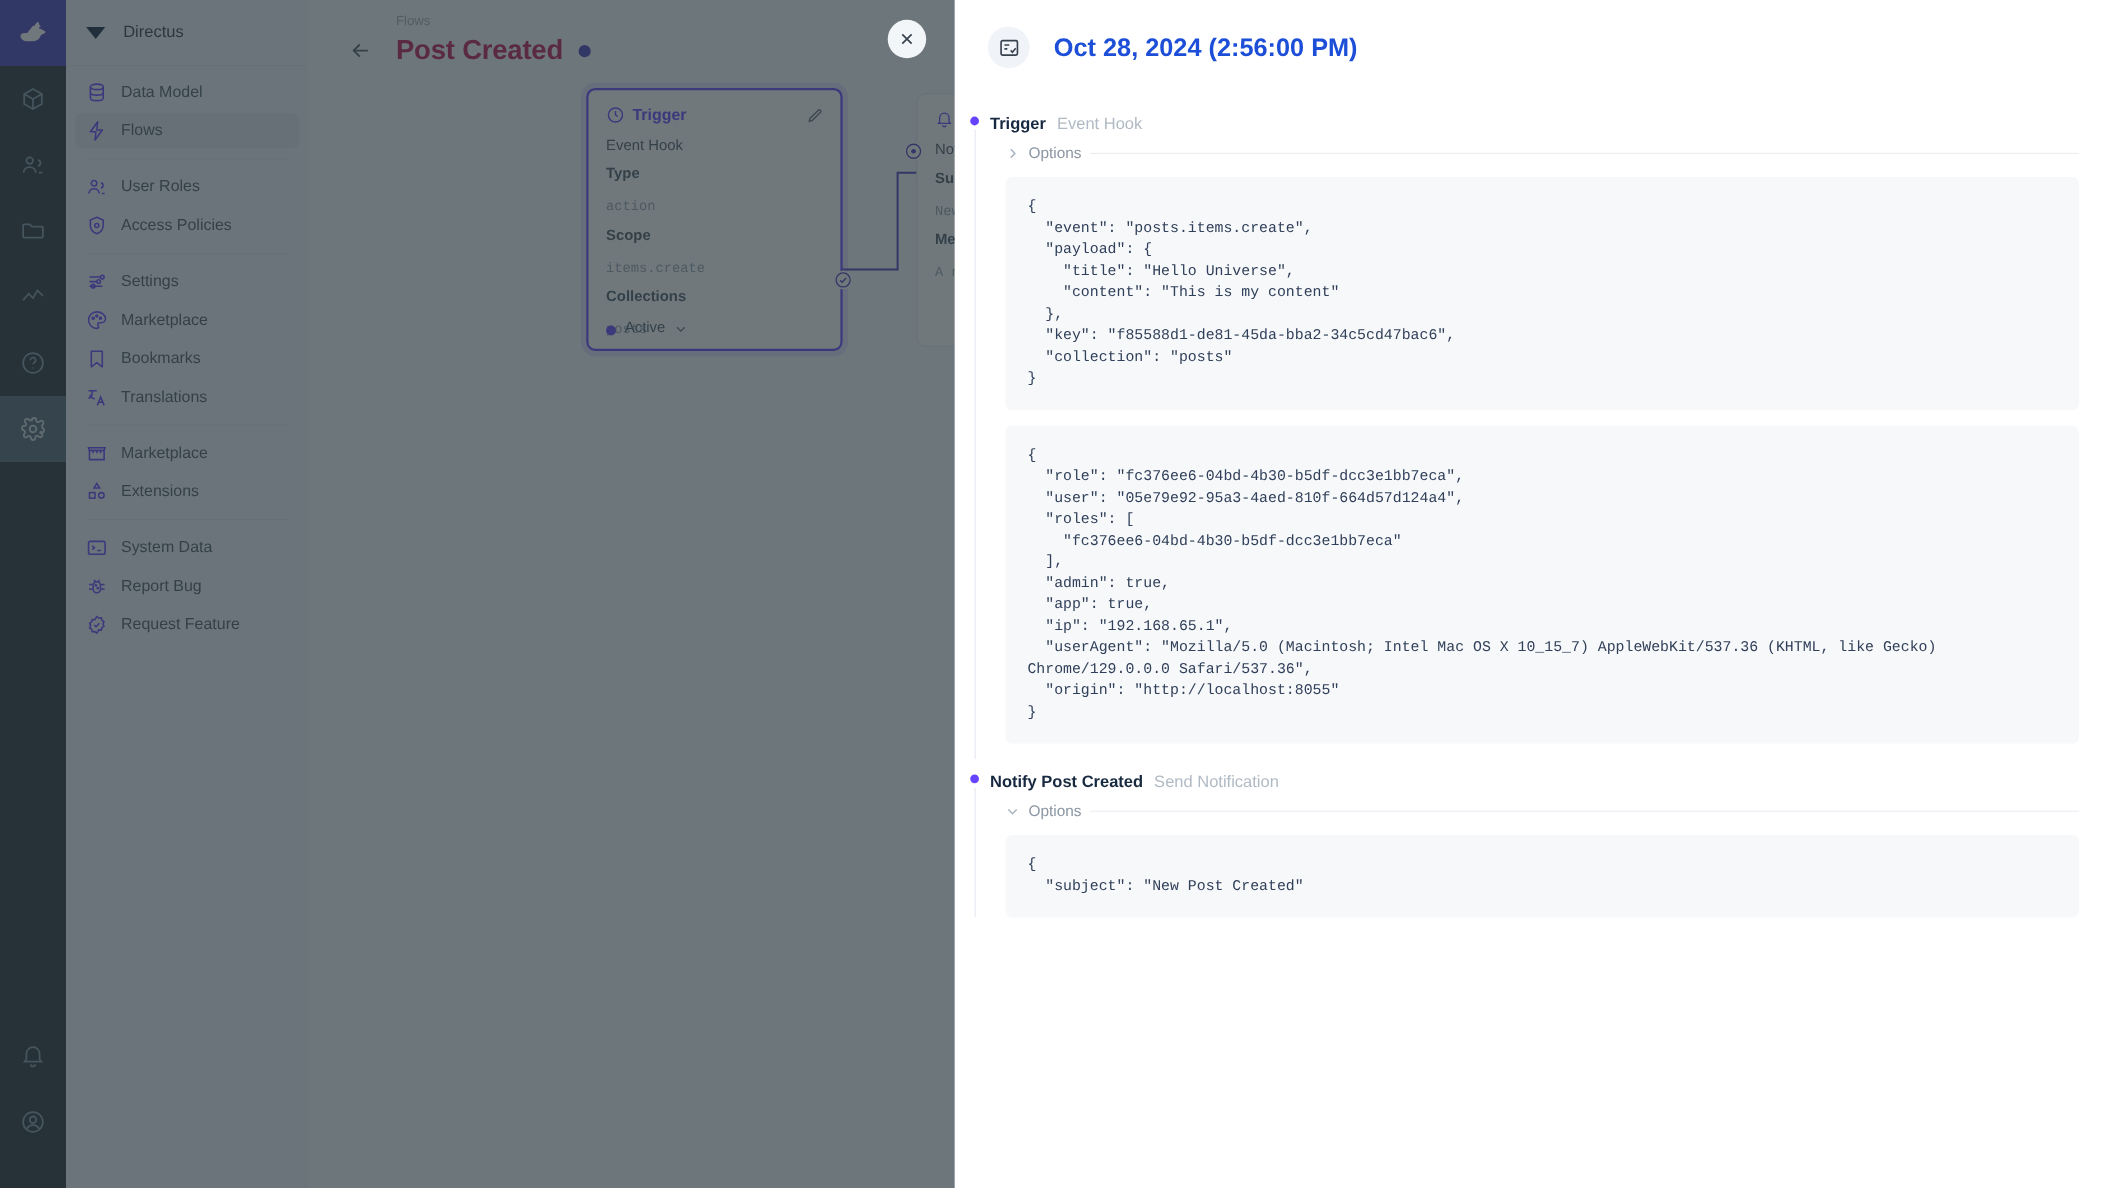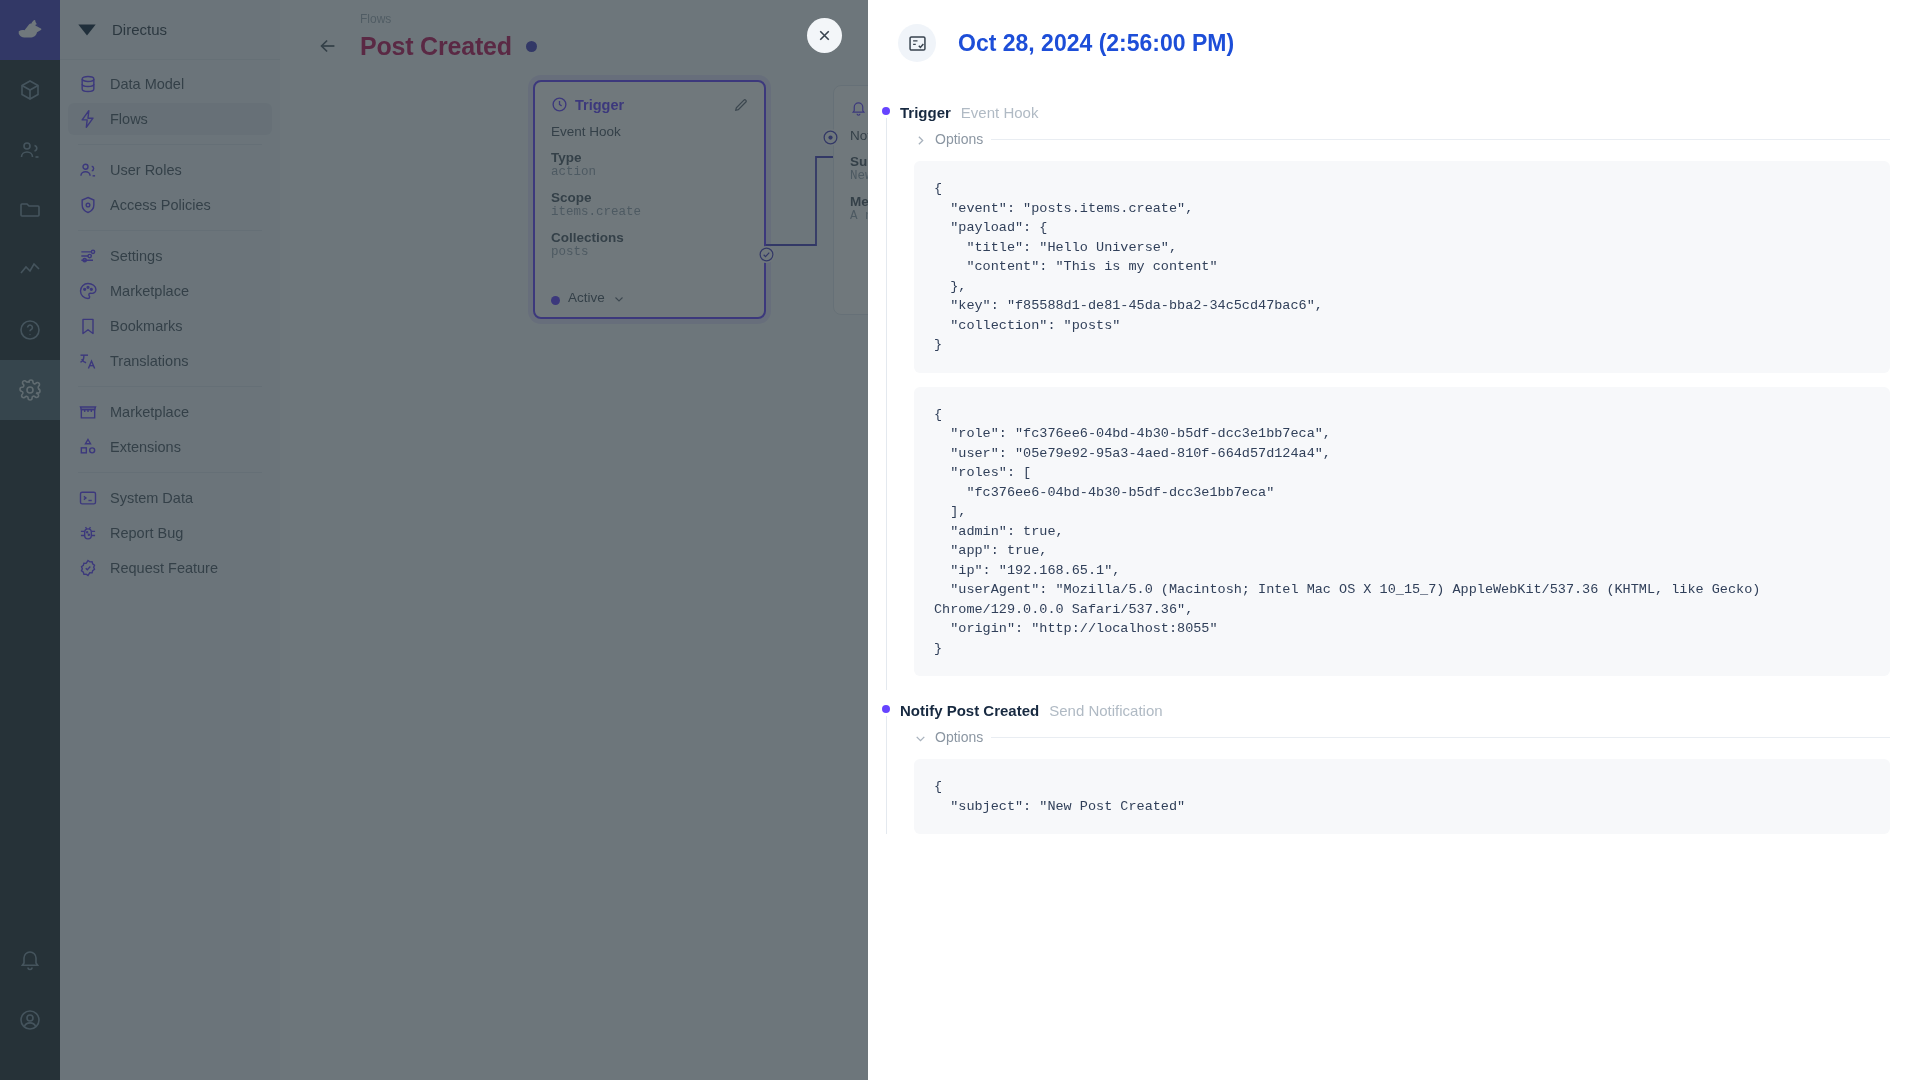--- a/index.html
+++ b/index.html
@@ -95,21 +95,21 @@
     position: absolute; right: 14px; top: 14px; width: 18px; height: 18px; color: #66707c;
   }
   .node-more {
     position: absolute; right: 14px; top: 14px; width: 5px; height: 18px; color: #66707c;
   }
   .node.action .node-edit { right: 34px; }
   .field-label { font-size: 13.5px; color: #4f5b67; margin-top: 11px; font-weight: bold; }
   .field-sub { font-size: 13.5px; color: #4f5b67; margin-top: 11px; font-weight: normal; }
   .field-value {
     font-family: "Liberation Mono", monospace; font-size: 12.5px;
-    color: #9aa6b2; margin-top: 0; white-space: nowrap; overflow: hidden;
+    color: #9aa6b2; margin-top: 16px; white-space: nowrap; overflow: hidden;
   }
   .node-footer {
     position: absolute; left: 16px; bottom: 12px;
     display: flex; align-items: flex-end; gap: 8px;
     font-size: 13.5px; color: #4f5b67;
   }
   .node-footer .fdot { width: 9px; height: 9px; border-radius: 50%; background: #6644ff; }
   .node-footer .chev { width: 12px; height: 12px; color: #66707c; }
 
   .port {

